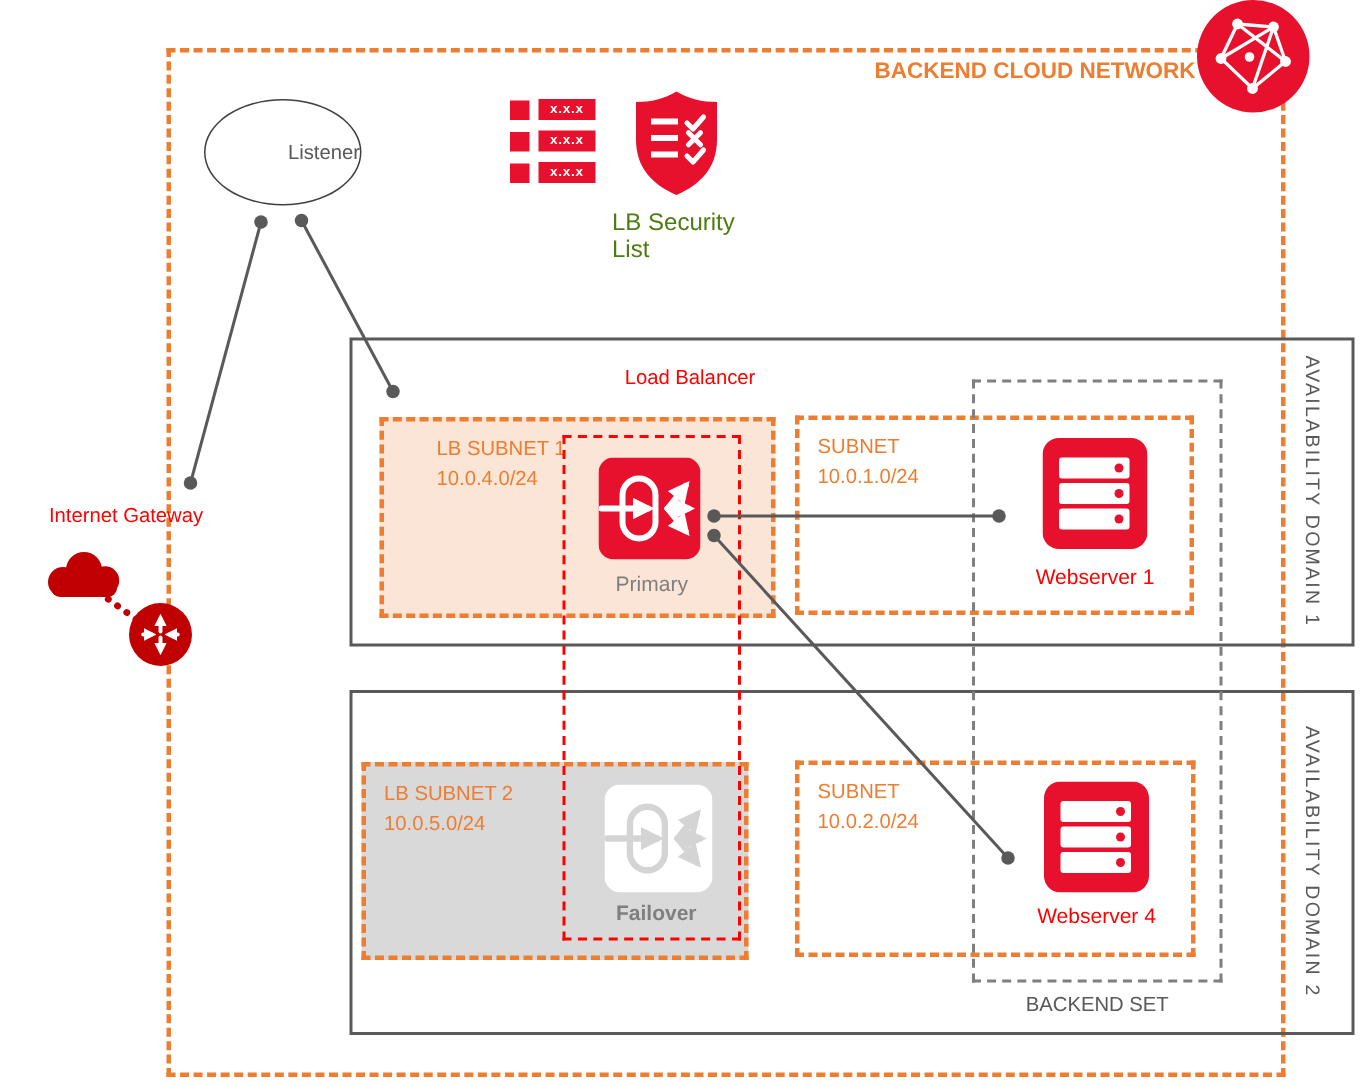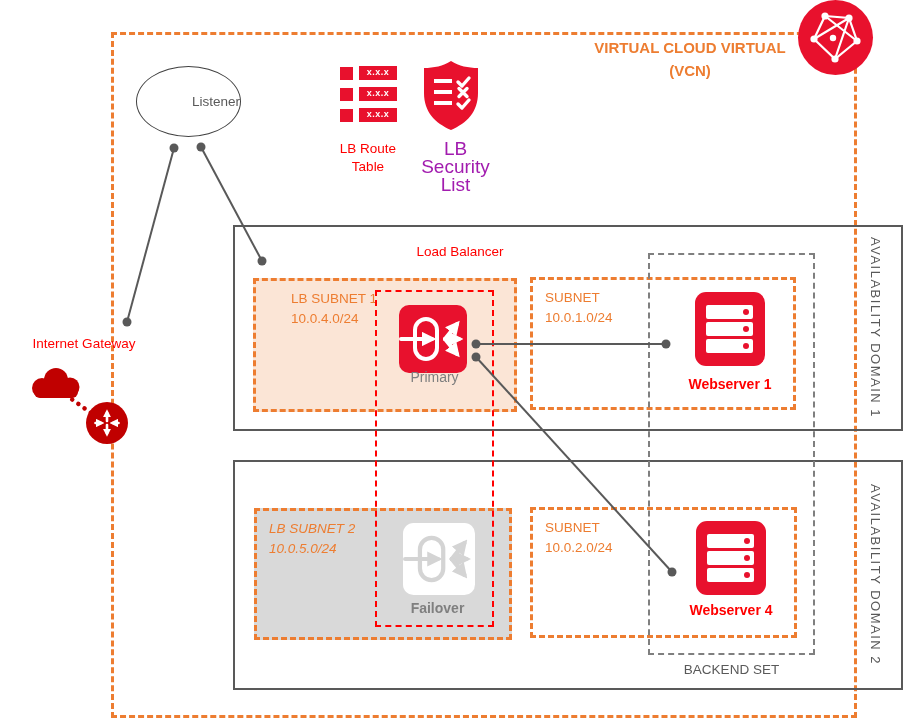--- a/index.html
+++ b/index.html
@@ -16,51 +16,51 @@
   .listener{left:136px;top:66px;width:105px;height:71px;border:1.5px solid #404040;border-radius:50%;
     display:flex;align-items:center;justify-content:flex-end;color:#595959;font-size:13.5px;box-sizing:border-box;background:#fff;}
   
   .rt-icon{left:340px;top:66px;}
   .rt-row{display:flex;align-items:center;margin-bottom:7px;}
   .rt-sq{width:13px;height:13px;background:#E8112D;}
   .rt-cell{width:38px;height:14px;background:#E8112D;margin-left:6px;color:#fff;font-size:9px;font-weight:bold;
     text-align:center;line-height:13px;letter-spacing:.5px;}
   .rt-label{left:323px;top:140px;width:90px;text-align:center;color:#FF0000;font-size:13.5px;line-height:18px;}
   .shield{left:420px;top:59px;}
-  .sl-label{left:408px;top:140px;width:95px;text-align:center;color:#a21caf;font-size:19px;line-height:18px;}
+  .sl-label{left:408px;top:140px;width:95px;color:#4d7c0f;font-size:16px;line-height:18px;}
   
   .ig-label{left:20px;top:336px;width:128px;text-align:center;color:#FF0000;font-size:13.5px;}
   .cloud{left:26px;top:367px;}
   .router{left:86px;top:402px;}
   
   .ad-box{border:2px solid #595959;box-sizing:border-box;background:transparent;}
   .ad1{left:233px;top:225px;width:670px;height:206px;}
   .ad2{left:233px;top:460px;width:670px;height:230px;}
   .ad-label{left:864px;width:22px;display:flex;align-items:center;justify-content:center;
     writing-mode:vertical-rl;color:#595959;font-size:13px;letter-spacing:1.5px;white-space:nowrap;}
   .ad-label-1{top:225px;height:206px;}
   .ad-label-2{top:460px;height:230px;}
   .lb-label{left:390px;top:244px;width:140px;text-align:center;color:#FF0000;font-size:13.5px;}
   
   .subnet{border:3px dashed #ED7D31;box-sizing:border-box;color:#ED7D31;font-size:13.5px;line-height:20px;padding:8px 0 0 12px;}
   .lb-sub1{left:253px;top:278px;width:264px;height:134px;background:#FBE5D6;padding-left:35px;}
   .web-sub1{left:530px;top:277px;width:266px;height:133px;background:transparent;}
-  .lb-sub2{left:254px;top:508px;width:258px;height:132px;background:#D9D9D9;font-style:italic;}
+  .lb-sub2{left:241px;top:508px;width:258px;height:132px;background:#D9D9D9;}
   .web-sub2{left:530px;top:507px;width:267px;height:131px;background:transparent;}
   .subnet div{pointer-events:none;}
   
   .backend-box{left:648px;top:253px;width:167px;height:402px;border:2.5px dashed #7f7f7f;box-sizing:border-box;}
   .backend-label{left:648px;top:662px;width:167px;text-align:center;color:#595959;font-size:13.5px;}
   
   .lbred-box{left:375px;top:290px;width:119px;height:337px;border:2.5px dashed #FF0000;box-sizing:border-box;}
   
   .node-label{color:#7f7f7f;font-size:14px;text-align:center;}
-  .ws-label{color:#FF0000;font-size:14px;text-align:center;font-weight:bold;}
+  .ws-label{color:#FF0000;font-size:14px;text-align:center;}
   .primary-icon{left:399px;top:305px;}
-  .primary-label{left:375px;top:369px;width:119px;}
+  .primary-label{left:375px;top:381px;width:119px;}
   .failover-icon{left:403px;top:523px;}
   .failover-label{left:375px;top:600px;width:125px;font-weight:bold;}
   .ws1-icon{left:695px;top:292px;}
   .ws1-label{left:660px;top:376px;width:140px;}
   .ws2-icon{left:696px;top:521px;}
   .ws2-label{left:661px;top:602px;width:140px;}
   .overlay{left:0;top:0;pointer-events:none;}
 </style>
 </head>
 <body>
@@ -82,22 +82,21 @@
   </svg>
 
   <div class="abs vcn-border"></div>
 
   <div class="abs ad-box ad1"></div>
   <div class="abs ad-box ad2"></div>
   <div class="abs ad-label ad-label-1">AVAILABILITY DOMAIN 1</div>
   <div class="abs ad-label ad-label-2">AVAILABILITY DOMAIN 2</div>
 
   <div class="abs vcn-title">
-    <div>VIRTUAL CLOUD VIRTUAL</div>
-    <div>(VCN)</div>
+    <div>BACKEND CLOUD NETWORK</div>
   </div>
   <div class="abs vcn-icon">
     <svg width="75" height="75" viewBox="0 0 75 75">
       <g stroke="#ffffff" stroke-width="2.2" fill="none">
         <path d="M27,16 L51,18 L59,41 L37,59 L16,39 Z"></path>
         <path d="M27,16 L59,41 M51,18 L16,39 M51,18 L37,59"></path>
       </g>
       <g fill="#ffffff">
         <circle cx="27" cy="16" r="3.6"></circle>
           <circle cx="51" cy="18" r="3.6"></circle>
@@ -119,24 +118,20 @@
       <div class="rt-cell">x.x.x</div>
     </div>
     <div class="rt-row">
       <div class="rt-sq"></div>
       <div class="rt-cell">x.x.x</div>
     </div>
     <div class="rt-row">
       <div class="rt-sq"></div>
       <div class="rt-cell">x.x.x</div>
     </div>
-  </div>
-  <div class="abs rt-label">
-    <div>LB Route</div>
-    <div>Table</div>
   </div>
 
   <div class="abs shield">
     <svg width="62" height="74" viewBox="0 0 62 74">
       <path d="M31,2 C39,7 48,9 58,9 L58,34 C58,53 47,64 31,71 C15,64 4,53 4,34 L4,9 C14,9 23,7 31,2 Z" fill="#E8112D"></path>
       <g stroke="#ffffff" stroke-width="4" stroke-linecap="butt">
         <path d="M14,22 L32,22 M14,33 L32,33 M14,44 L32,44"></path>
       </g>
       <g stroke="#ffffff" stroke-width="3.4" fill="none" stroke-linecap="round" stroke-linejoin="round">
         <path d="M38,23 l4,4 l7,-8"></path>

